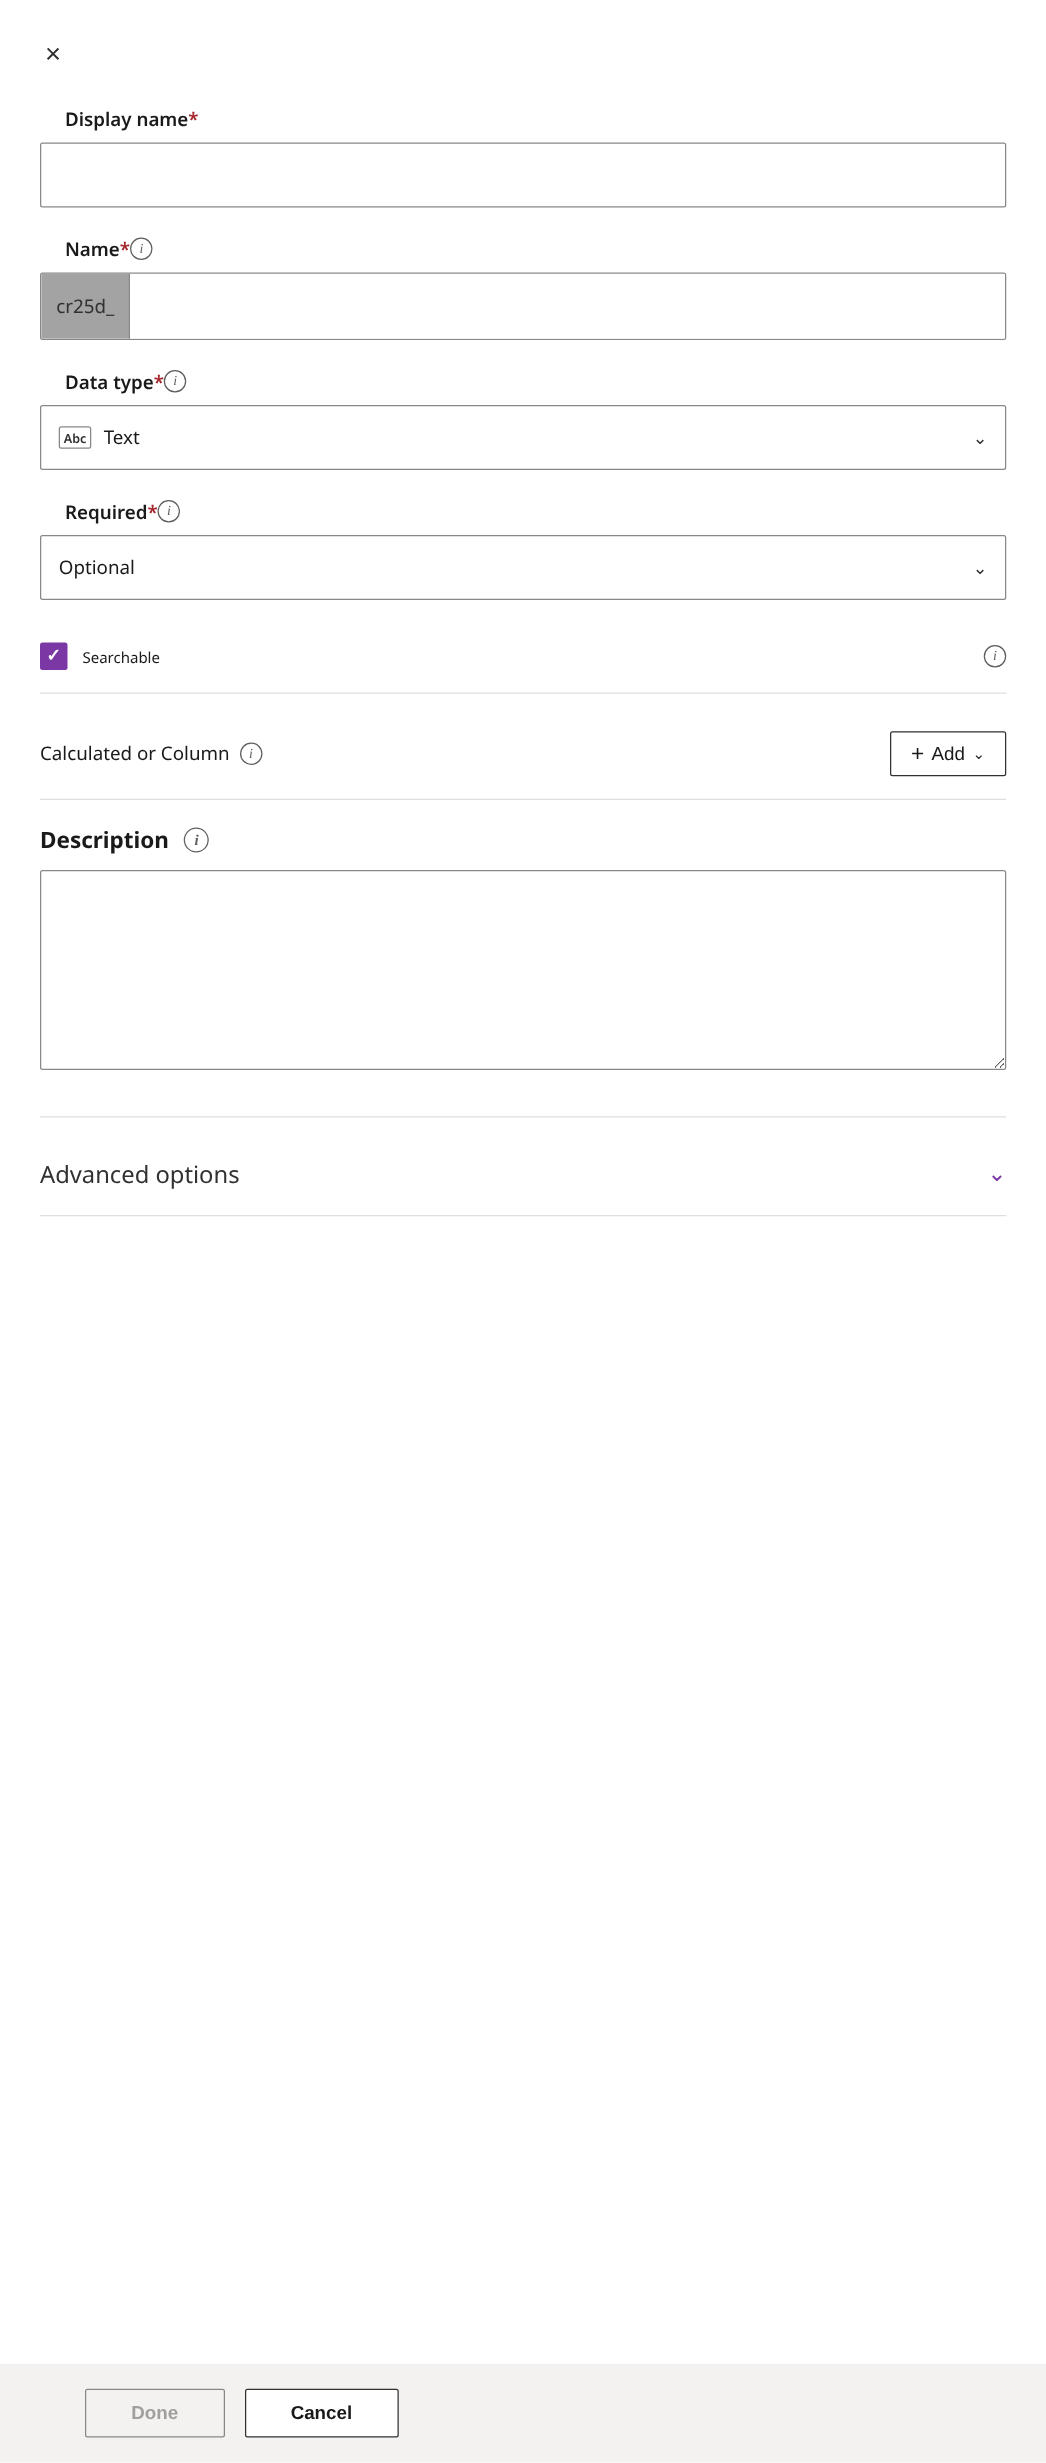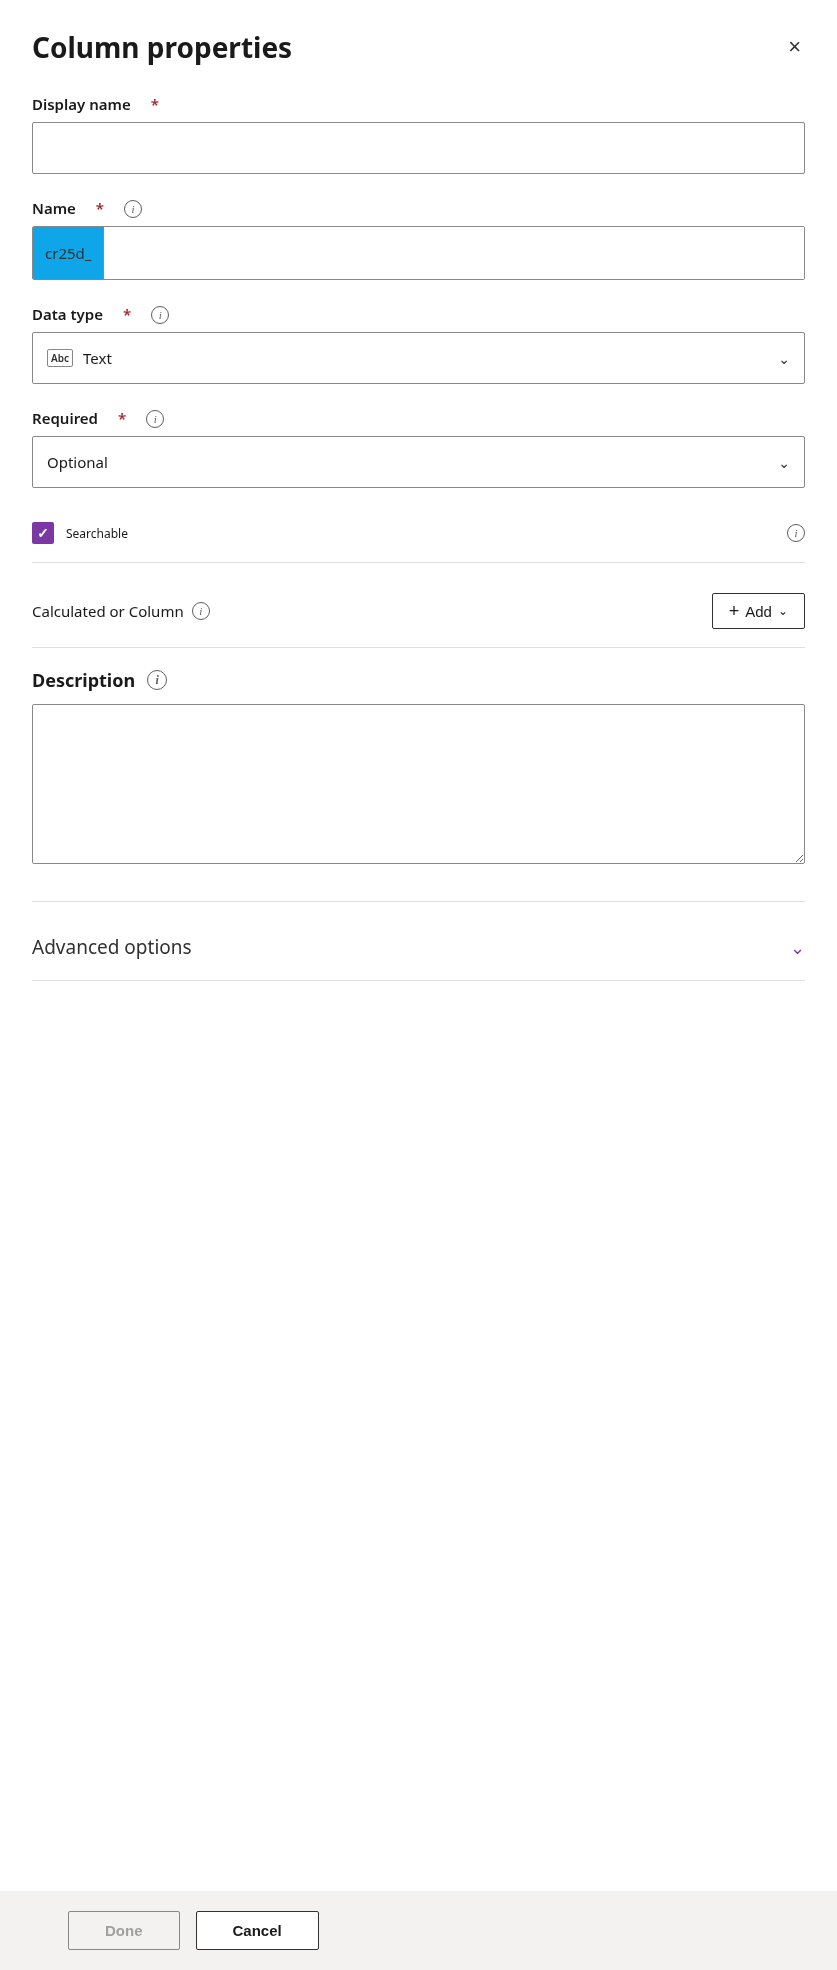--- a/index.html
+++ b/index.html
@@ -51,22 +51,23 @@
     }
     .field-group {
       margin-bottom: 24px;
     }
     .field-label {
       font-size: 15px;
       font-weight: 600;
       color: #1a1a1a;
       margin-bottom: 8px;
       display: flex;
-      align-items: flex-end;
-      gap: 20px;
+      align-items: flex-start;
+      gap: 0;
+      margin-left: 20px;
     }
     .required-star {
       color: #a4262c;
       font-size: 15px;
     }
     .info-icon {
       display: inline-flex;
       align-items: center;
       justify-content: center;
       width: 18px;
@@ -93,21 +94,21 @@
     }
     .name-input-wrapper {
       display: flex;
       align-items: center;
       border: 1.5px solid #8a8886;
       border-radius: 2px;
       background: #fff;
       overflow: hidden;
     }
     .name-prefix {
-      background: #0ea5e9;
+      background: #a3a3a3;
       color: #323130;
       padding: 0 12px;
       height: 52px;
       display: flex;
       align-items: center;
       font-size: 15px;
       border-right: 1.5px solid #8a8886;
       white-space: nowrap;
       flex-shrink: 0;
     }
@@ -308,21 +309,20 @@
       cursor: pointer;
     }
     .spacer { flex: 1; }
   </style>
 </head>
 <body>
 
 <div class="panel">
 
   <div class="panel-header">
-    <span class="panel-title">Column properties</span>
     <button class="close-btn">×</button>
   </div>
 
   <div class="panel-body">
 
     <div class="field-group">
       <div class="field-label">
         <span>Display name</span>
         <span class="required-star">*</span>
       </div>

